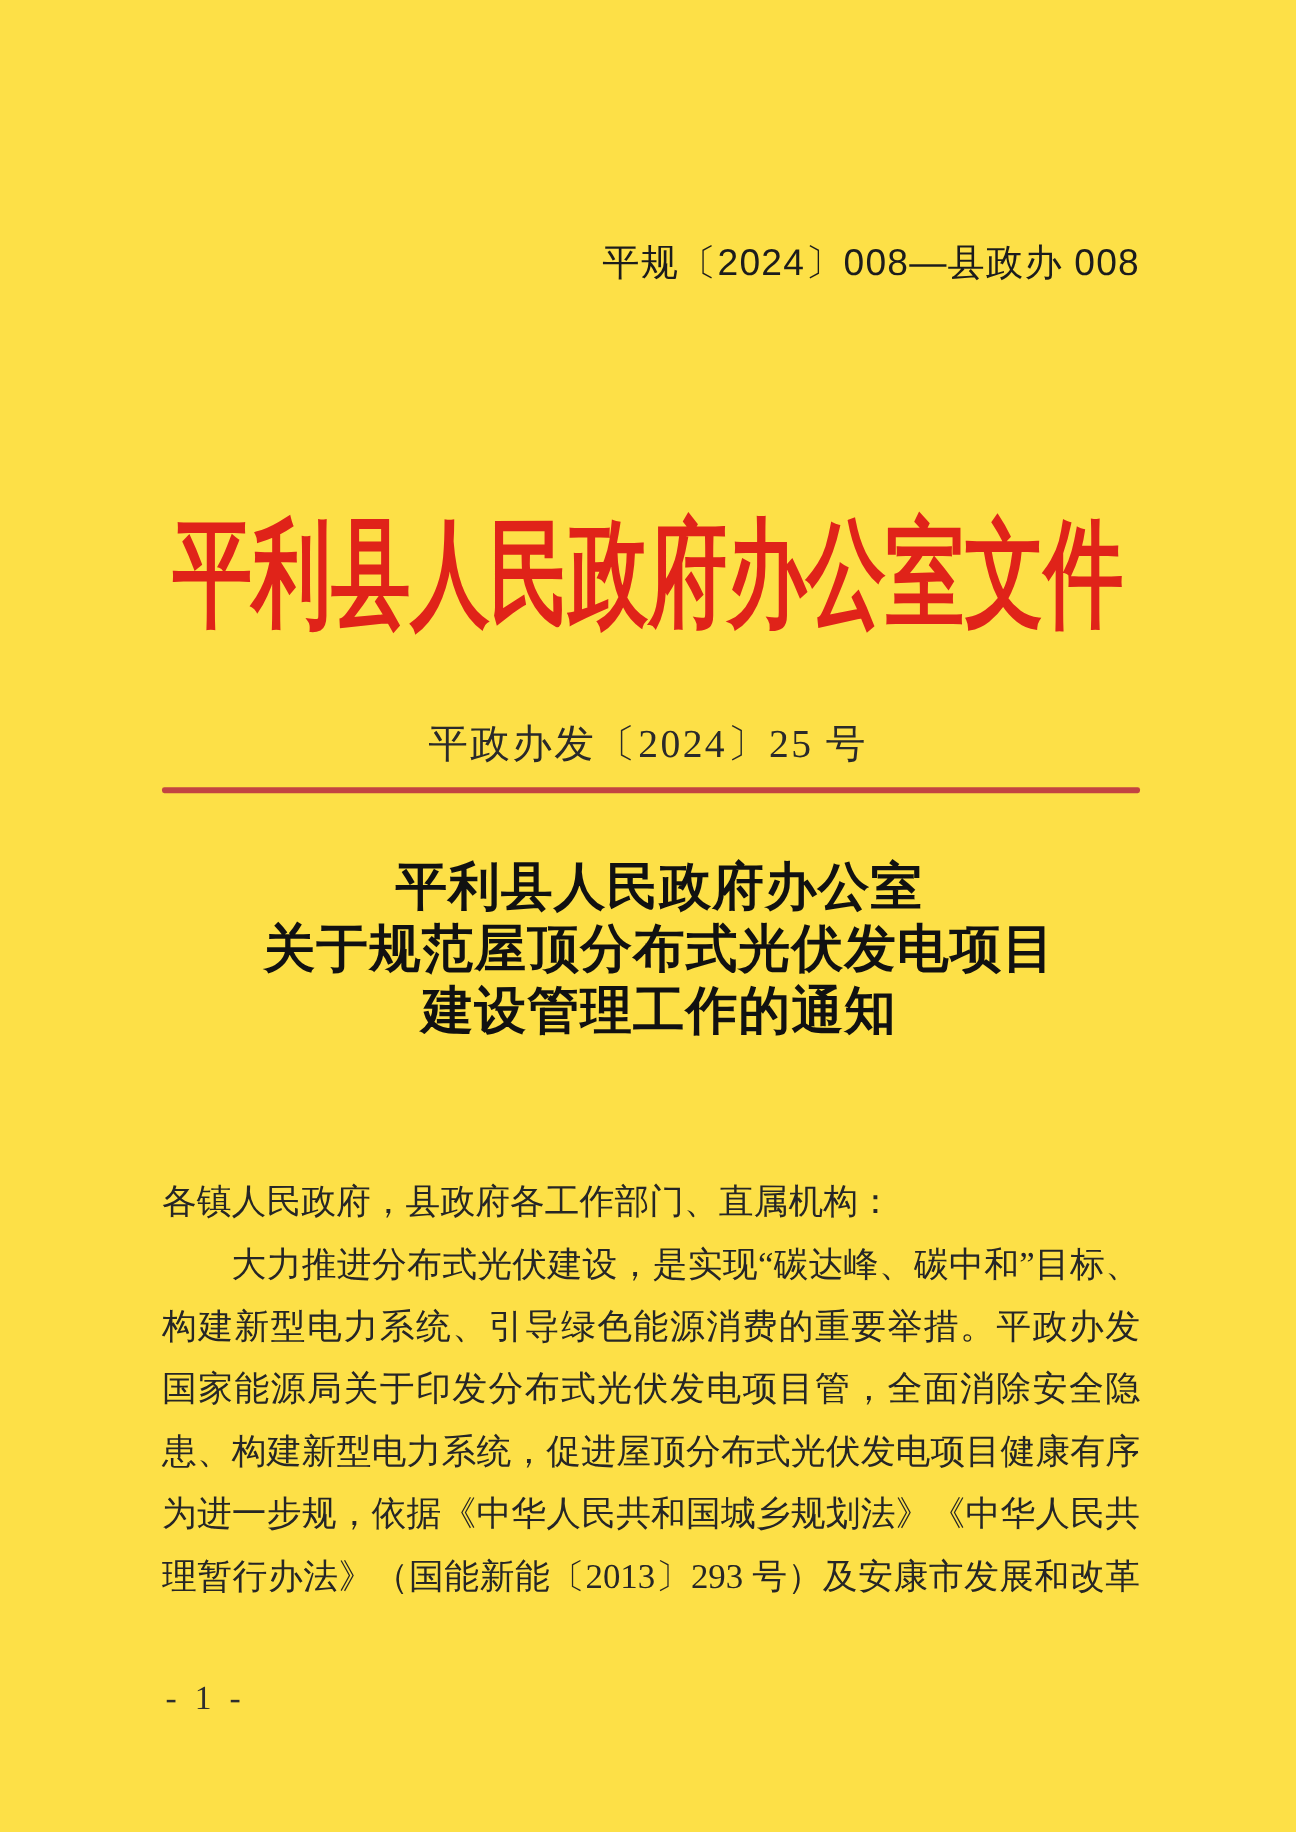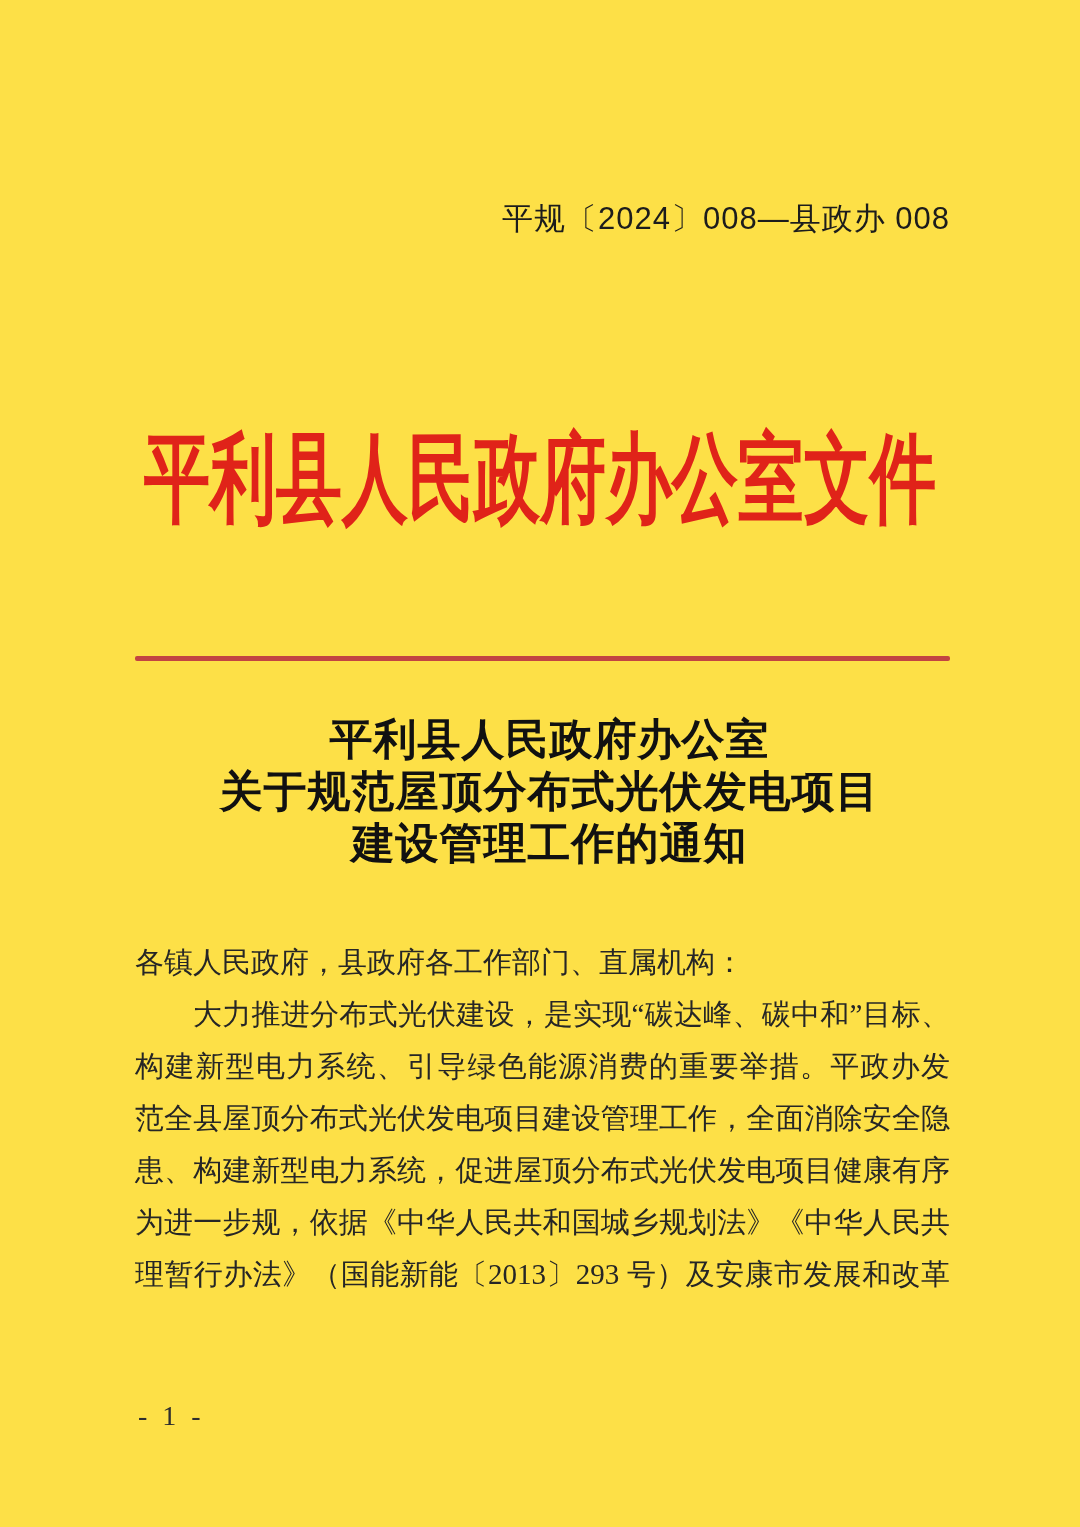--- a/index.html
+++ b/index.html
@@ -76,21 +76,21 @@
     text-align: center;
     font-size: 43px;
     font-weight: 700;
     line-height: 52px;
     color: #111;
     letter-spacing: 1px;
     padding-left: 19px;
   }
   .body-block {
     position: absolute;
-    top: 936px;
+    top: 976px;
     left: 135px;
     width: 815px;
     font-size: 29px;
     line-height: 52px;
     color: #262626;
   }
   .body-line {
     height: 52px;
     white-space: nowrap;
   }
@@ -115,34 +115,35 @@
 <body>
 
 <div class="page">
 
   <div class="reg-number">平规〔2024〕008—县政办 008</div>
 
   <div class="banner-wrap">
     <span class="banner-text">平利县人民政府办公室文件</span>
   </div>
 
+  <div class="issue-number">平政办发〔2024〕25 号</div>
 
   <div class="red-divider"></div>
 
   <div class="doc-title">
     <div>平利县人民政府办公室</div>
     <div>关于规范屋顶分布式光伏发电项目</div>
     <div>建设管理工作的通知</div>
   </div>
 
   <div class="body-block">
     <div class="body-line">各镇人民政府，县政府各工作部门、直属机构：</div>
     <div class="body-line justify indent">大力推进分布式光伏建设，是实现“碳达峰、碳中和”目标、</div>
     <div class="body-line justify">构建新型电力系统、引导绿色能源消费的重要举措。平政办发</div>
-    <div class="body-line justify">范全县屋顶分布式光伏发电项目建设管理工作，全面消除安全隐</div>
+    <div class="body-line justify">国家能源局关于印发分布式光伏发电项目管，全面消除安全隐</div>
     <div class="body-line justify">患、构建新型电力系统，促进屋顶分布式光伏发电项目健康有序</div>
     <div class="body-line justify">为进一步规，依据《中华人民共和国城乡规划法》《中华人民共</div>
     <div class="body-line justify">理暂行办法》（国能新能〔2013〕293 号）及安康市发展和改革</div>
   </div>
 
   <div class="page-number">- 1 -</div>
 
 </div>
 
 </body></html>

